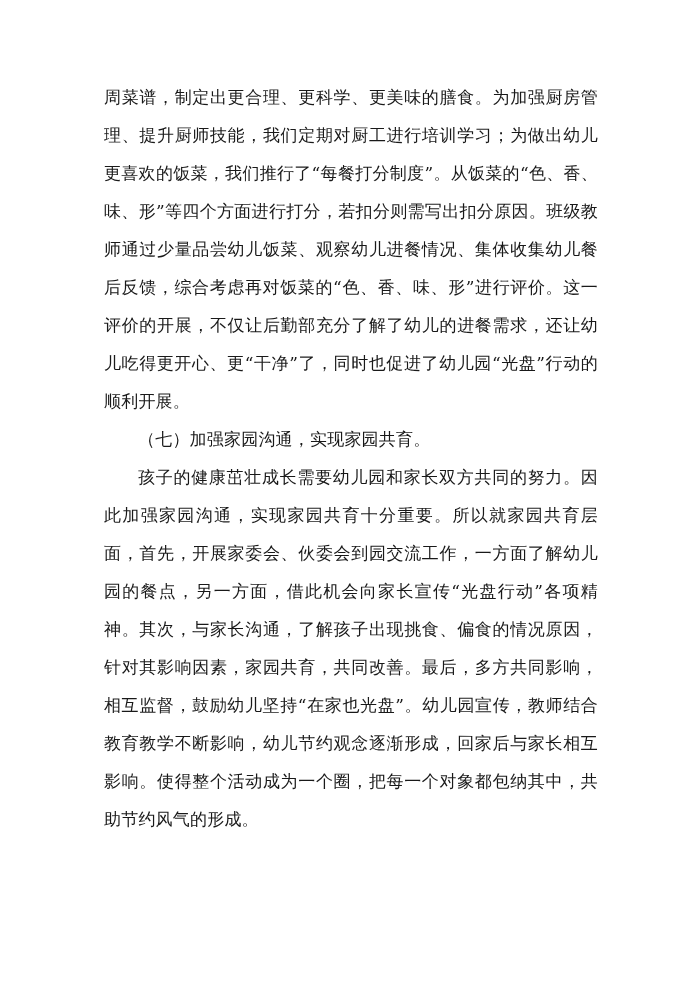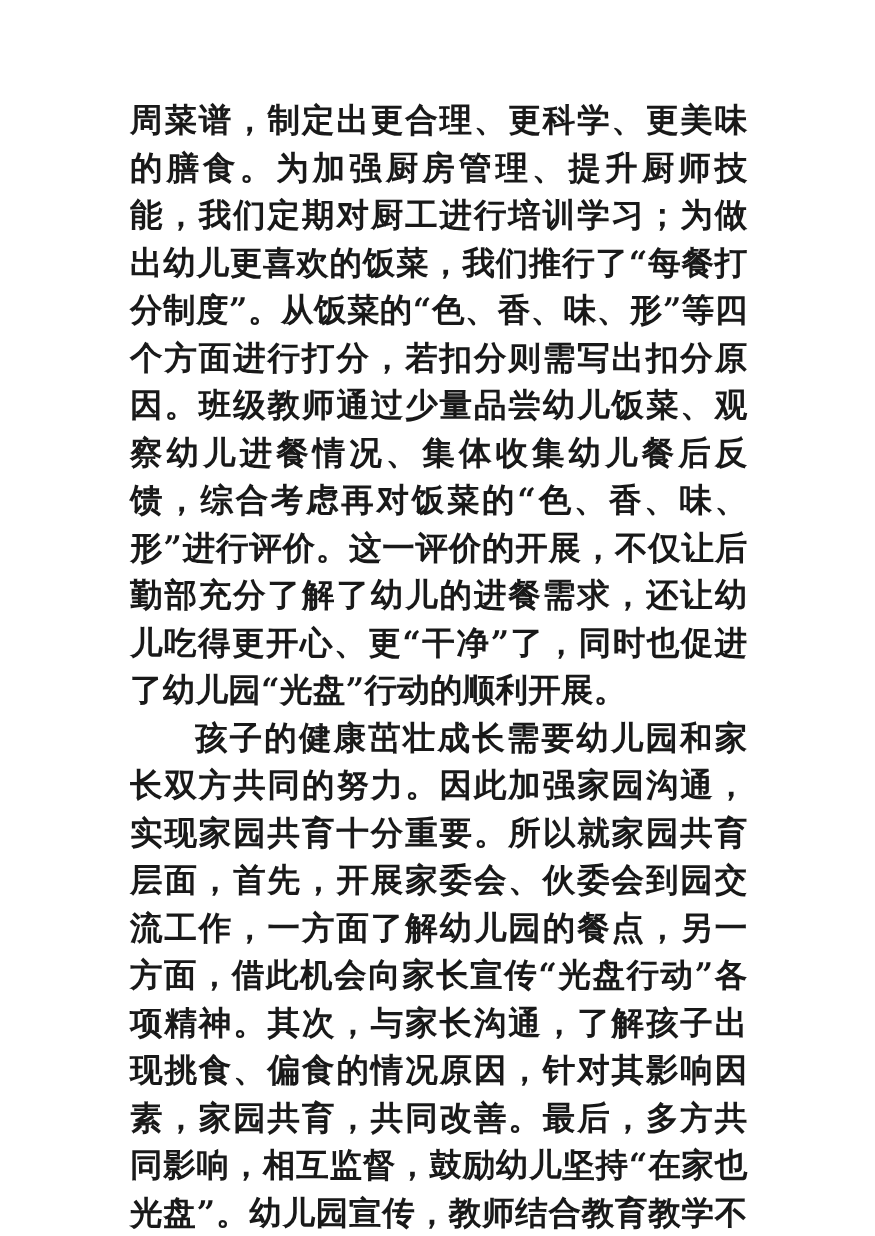--- a/index.html
+++ b/index.html
@@ -19,29 +19,29 @@
     box-sizing: border-box;
   }
   .text-block {
     position: absolute;
     left: 104px;
     top: 78px;
     width: 494px;
   }
   .para {
     margin: 0;
-    font-size: 26px;
+    font-size: 17px;
     line-height: 38px;
     color: #1b1b1b;
     text-align: justify;
     text-justify: inter-character;
     letter-spacing: 0.2px;
     text-align-last: left;
     font-family: "DejaVu Serif", "Liberation Serif", serif;
-    font-weight: 700;
+    font-weight: 400;
     word-break: break-all;
     -webkit-font-smoothing: antialiased;
   }
   .para.indent {
     text-indent: 2em;
   }
   .para.heading {
     text-indent: 2em;
   }
   
@@ -50,18 +50,18 @@
   }
 </style>
 </head>
 <body>
 
 <div class="page">
   <div class="text-block">
 
     <p class="para">周菜谱，制定出更合理、更科学、更美味的膳食。为加强厨房管理、提升厨师技能，我们定期对厨工进行培训学习；为做出幼儿更喜欢的饭菜，我们推行了“每餐打分制度”。从饭菜的“色、香、味、形”等四个方面进行打分，若扣分则需写出扣分原因。班级教师通过少量品尝幼儿饭菜、观察幼儿进餐情况、集体收集幼儿餐后反馈，综合考虑再对饭菜的“色、香、味、形”进行评价。这一评价的开展，不仅让后勤部充分了解了幼儿的进餐需求，还让幼儿吃得更开心、更“干净”了，同时也促进了幼儿园“光盘”行动的顺利开展。</p>
 
+    <p class="para heading">（七）加强家园沟通，实现家园共育。</p>
+
     <p class="para indent">孩子的健康茁壮成长需要幼儿园和家长双方共同的努力。因此加强家园沟通，实现家园共育十分重要。所以就家园共育层面，首先，开展家委会、伙委会到园交流工作，一方面了解幼儿园的餐点，另一方面，借此机会向家长宣传“光盘行动”各项精神。其次，与家长沟通，了解孩子出现挑食、偏食的情况原因，针对其影响因素，家园共育，共同改善。最后，多方共同影响，相互监督，鼓励幼儿坚持“在家也光盘”。幼儿园宣传，教师结合教育教学不断影响，幼儿节约观念逐渐形成，回家后与家长相互影响。使得整个活动成为一个圈，把每一个对象都包纳其中，共助节约风气的形成。</p>
-
-    <p class="para heading">（七）加强家园沟通，实现家园共育。</p>
 
   </div>
 </div>
 
 </body></html>

